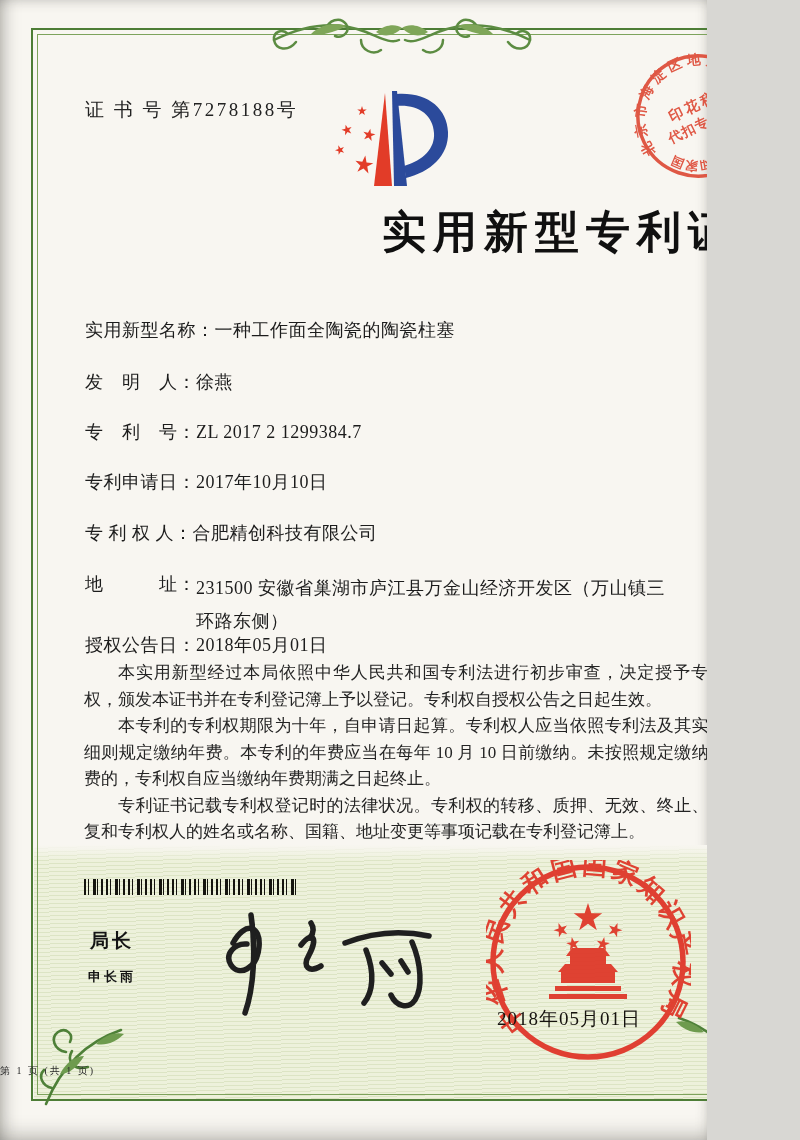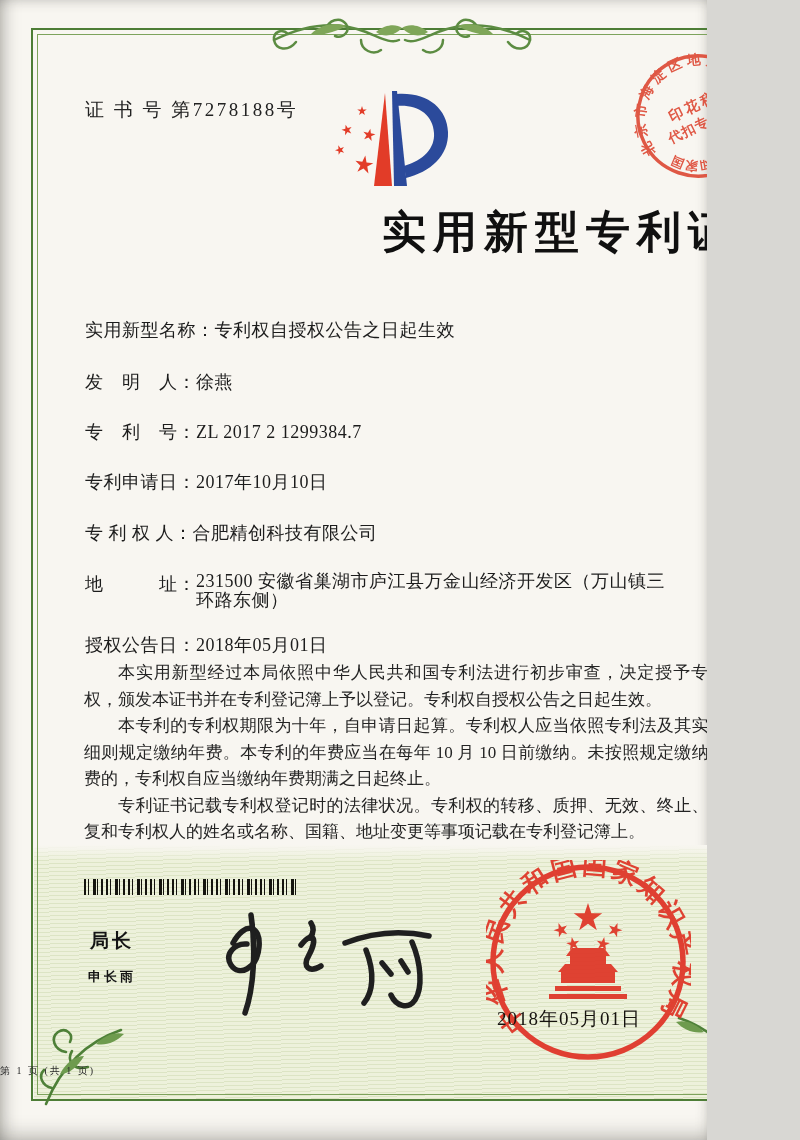--- a/index.html
+++ b/index.html
@@ -31,21 +31,21 @@
   .orn{position:absolute;pointer-events:none;}
   .cert-no{position:absolute;left:85px;top:97px;font-size:19px;letter-spacing:2.5px;color:#222;}
   .logo{position:absolute;left:322px;top:88px;}
   .title{
     position:absolute;left:0;top:203px;width:790px;text-align:right;
     font-size:44px;font-weight:bold;letter-spacing:7px;color:#101010;
   }
   .f-row{position:absolute;left:85px;font-size:18px;line-height:25px;color:#1c1c1c;white-space:nowrap;}
   .f-row .fl{letter-spacing:.5px;}
   .f-row .fv{letter-spacing:.5px;}
-  .f-row .fv-wrap{display:inline-block;vertical-align:top;white-space:normal;width:478px;line-height:19px;}
+  .f-row .fv-wrap{display:inline-block;vertical-align:top;white-space:normal;width:478px;line-height:33px;}
   .body-text{
     position:absolute;left:84px;top:660px;width:642px;
     font-size:17px;line-height:26.5px;color:#242424;text-align:justify;
   }
   .body-text p{margin:0;text-indent:2em;}
   .barcode{
     position:absolute;left:84px;top:879px;width:214px;height:16px;
     background:repeating-linear-gradient(90deg,
       #15150f 0 2px,transparent 2px 4px,
       #15150f 4px 5px,transparent 5px 9px,
@@ -117,21 +117,21 @@
     <use href="#st" fill="#e23c28" transform="translate(18,62) scale(0.5) rotate(-20)"></use>
     <use href="#st" fill="#e23c28" transform="translate(42,77) scale(0.95) rotate(8)"></use>
     <polygon points="63,5 52,98 70,98" fill="#e23c28"></polygon>
     <polygon points="70,3 75,3 85,98 72,98" fill="#2b4a9b"></polygon>
     <path d="M75,6 C105,4 125,20 126,44 C127,68 108,84 84,90 L82,78 C102,72 113,60 112,45 C111,26 95,16 74,18 Z" fill="#2b4a9b"></path>
   </svg>
 
   <div class="title">实用新型专利证书</div>
 
   <div class="f-row" style="top:318px">
-    <span class="fl">实用新型名称：</span><span class="fv">专利权自授权公告之日起生效</span>
+    <span class="fl">实用新型名称：</span><span class="fv">一种工作面全陶瓷的陶瓷柱塞</span>
   </div>
   <div class="f-row" style="top:370px">
     <span class="fl">发　明　人：</span><span class="fv">徐燕</span>
   </div>
   <div class="f-row" style="top:420px">
     <span class="fl">专　利　号：</span><span class="fv">ZL 2017 2 1299384.7</span>
   </div>
   <div class="f-row" style="top:470px">
     <span class="fl">专利申请日：</span><span class="fv">2017年10月10日</span>
   </div>

